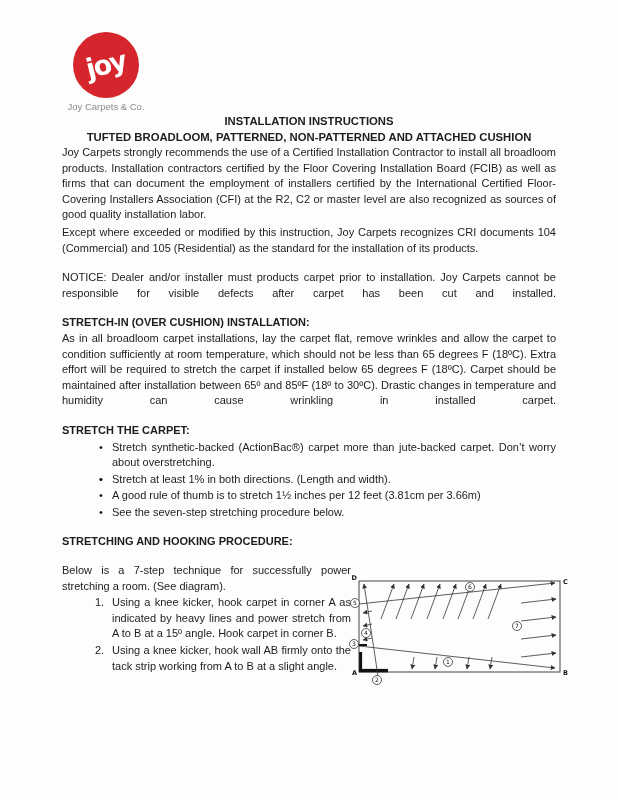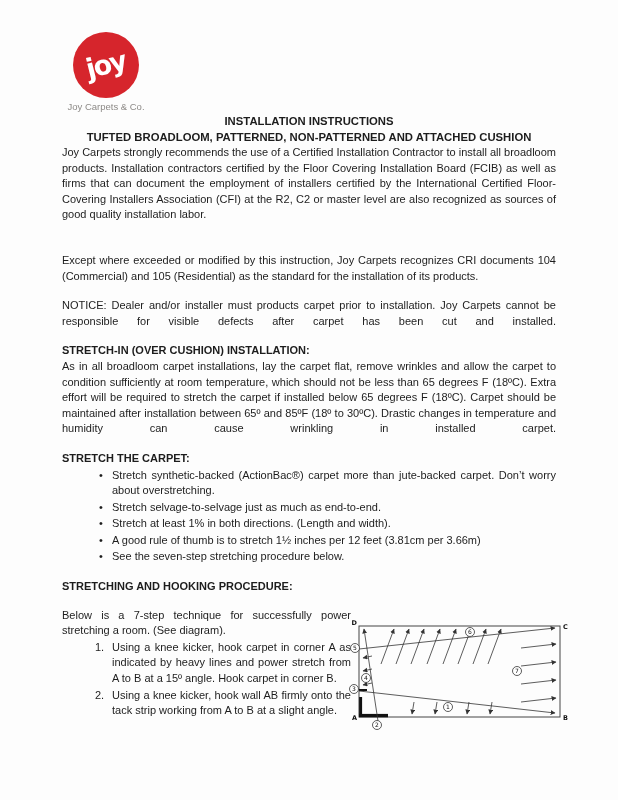--- a/index.html
+++ b/index.html
@@ -47,31 +47,31 @@
     <div class="logo-caption">Joy Carpets &amp; Co.</div>
   </div>
 
   <div class="title-block">
     <div>INSTALLATION INSTRUCTIONS</div>
     <div>TUFTED BROADLOOM, PATTERNED, NON-PATTERNED AND ATTACHED CUSHION</div>
   </div>
 
   <p class="body sp">Joy Carpets strongly recommends the use of a Certified Installation Contractor to install all broadloom products.  Installation contractors certified by the Floor Covering Installation Board (FCIB) as well as firms that can document the employment of installers certified by the International Certified Floor-Covering Installers Association (CFI) at the R2, C2 or master level are also recognized as sources of good quality installation labor.</p>
 
-  <p class="body" style="margin-top:30px">Except where exceeded or modified by this instruction, Joy Carpets recognizes CRI documents 104 (Commercial) and 105 (Residential) as the standard for the installation of its products.</p>
+  <p class="body" style="margin-top:2px">Except where exceeded or modified by this instruction, Joy Carpets recognizes CRI documents 104 (Commercial) and 105 (Residential) as the standard for the installation of its products.</p>
 
   <p class="body force-last" style="margin-top:14px"><b class="inline">NOTICE</b><span>:  Dealer and/or installer must products carpet prior to installation.  Joy Carpets cannot be responsible for visible defects after carpet has been cut and installed.</span></p>
 
   <div class="hd">STRETCH-IN (OVER CUSHION) INSTALLATION:</div>
   <p class="body force-last">As in all broadloom carpet installations, lay the carpet flat, remove wrinkles and allow the carpet to condition sufficiently at room temperature, which should not be less than 65 degrees F (18ºC).  Extra effort will be required to stretch the carpet if installed below 65 degrees F (18ºC).  Carpet should be maintained after installation between 65º and 85ºF (18º to 30ºC).  Drastic changes in temperature and humidity can cause wrinkling in installed carpet.</p>
 
   <div class="hd">STRETCH THE CARPET:</div>
   <div>
     <div class="li bullet"><span class="marker">•</span><span>Stretch synthetic-backed (ActionBac®) carpet more than jute-backed carpet. Don’t worry about overstretching.</span></div>
-    <div class="li bullet"><span class="marker">•</span><span>Stretch selvage-to-selvage just as much as end-to-end.</span></div>
+    <div class="li bullet"><span class="marker">•</span></div>
     <div class="li bullet"><span class="marker">•</span><span>Stretch at least 1% in both directions.  (Length and width).</span></div>
     <div class="li bullet"><span class="marker">•</span><span>A good rule of thumb is to stretch 1½ inches per 12 feet (3.81cm per 3.66m)</span></div>
     <div class="li bullet"><span class="marker">•</span><span>See the seven-step stretching procedure below.</span></div>
   </div>
 
   <div class="hd">STRETCHING AND HOOKING PROCEDURE:</div>
 
   <div class="proc-wrap">
     <div class="proc-text">
       <p class="body">Below is a 7-step technique for successfully power stretching a room. (See diagram).</p>

